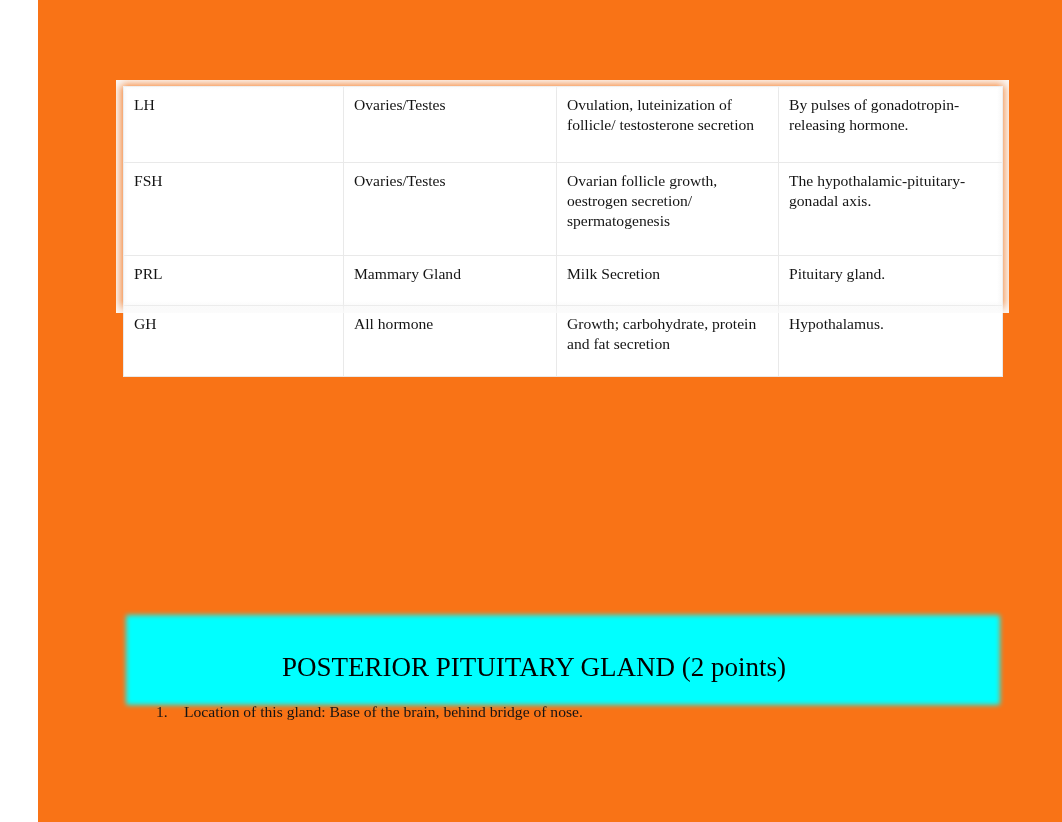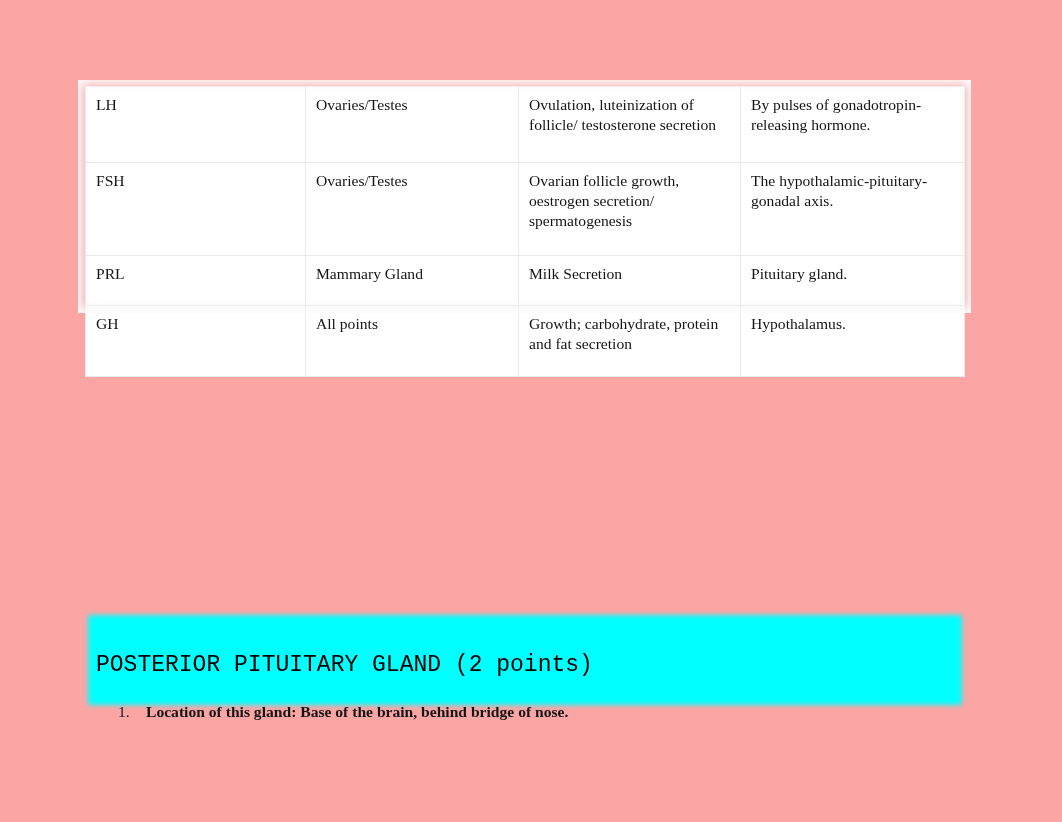--- a/index.html
+++ b/index.html
@@ -15,21 +15,22 @@
     overflow: hidden;
     font-family: "Liberation Serif", serif;
     color: #1a1a1a;
     -webkit-font-smoothing: antialiased;
   }
 
   
   .page {
     position: absolute;
     inset: 0;
-    background: #fca5a5;
+    background: #f97316;
+    margin-left: 38px;
   }
 
   
   .table-wrap {
     position: absolute;
     left: 85px;
     top: 86px;
     width: 879px;
     filter: blur(0.35px);
   }
@@ -89,26 +90,27 @@
     height: 90px;
     background: #00ffff;
     filter: blur(2.4px);
     border-radius: 2px;
   }
   .banner-text {
     position: absolute;
     left: 96px;
     top: 652px;
     width: 800px;
-    font-family: Liberation Mono, monospace;
-    font-size: 23px;
+    font-family: Liberation Serif, serif;
+    font-size: 27px;
     line-height: 1.15;
     color: #000000;
     white-space: nowrap;
     filter: blur(0.3px);
+    text-align: center;
   }
 
   
   .numbered-list {
     position: absolute;
     left: 118px;
     top: 702px;
     width: 800px;
     margin: 0;
     padding: 0;
@@ -121,21 +123,20 @@
   .numbered-list li {
     display: flex;
     align-items: baseline;
   }
   .numbered-list .num {
     width: 28px;
     flex: 0 0 28px;
   }
   .numbered-list .txt {
     flex: 1 1 auto;
-    font-weight: bold;
   }
 </style>
 </head>
 <body>
 
 <div class="page">
 
   <div class="table-wrap">
     <table class="hormone-table">
       <colgroup>
@@ -158,21 +159,21 @@
           <td>The hypothalamic-pituitary-gonadal axis.</td>
         </tr>
         <tr class="r-prl">
           <td>PRL</td>
           <td>Mammary Gland</td>
           <td>Milk Secretion</td>
           <td>Pituitary gland.</td>
         </tr>
         <tr class="r-gh">
           <td>GH</td>
-          <td>All points</td>
+          <td>All hormone</td>
           <td>Growth; carbohydrate, protein and fat secretion</td>
           <td>Hypothalamus.</td>
         </tr>
       </tbody>
     </table>
   </div>
   <div class="table-shadow"></div>
 
   <div class="banner"></div>
   <div class="banner-text">POSTERIOR PITUITARY GLAND (2 points)</div>

